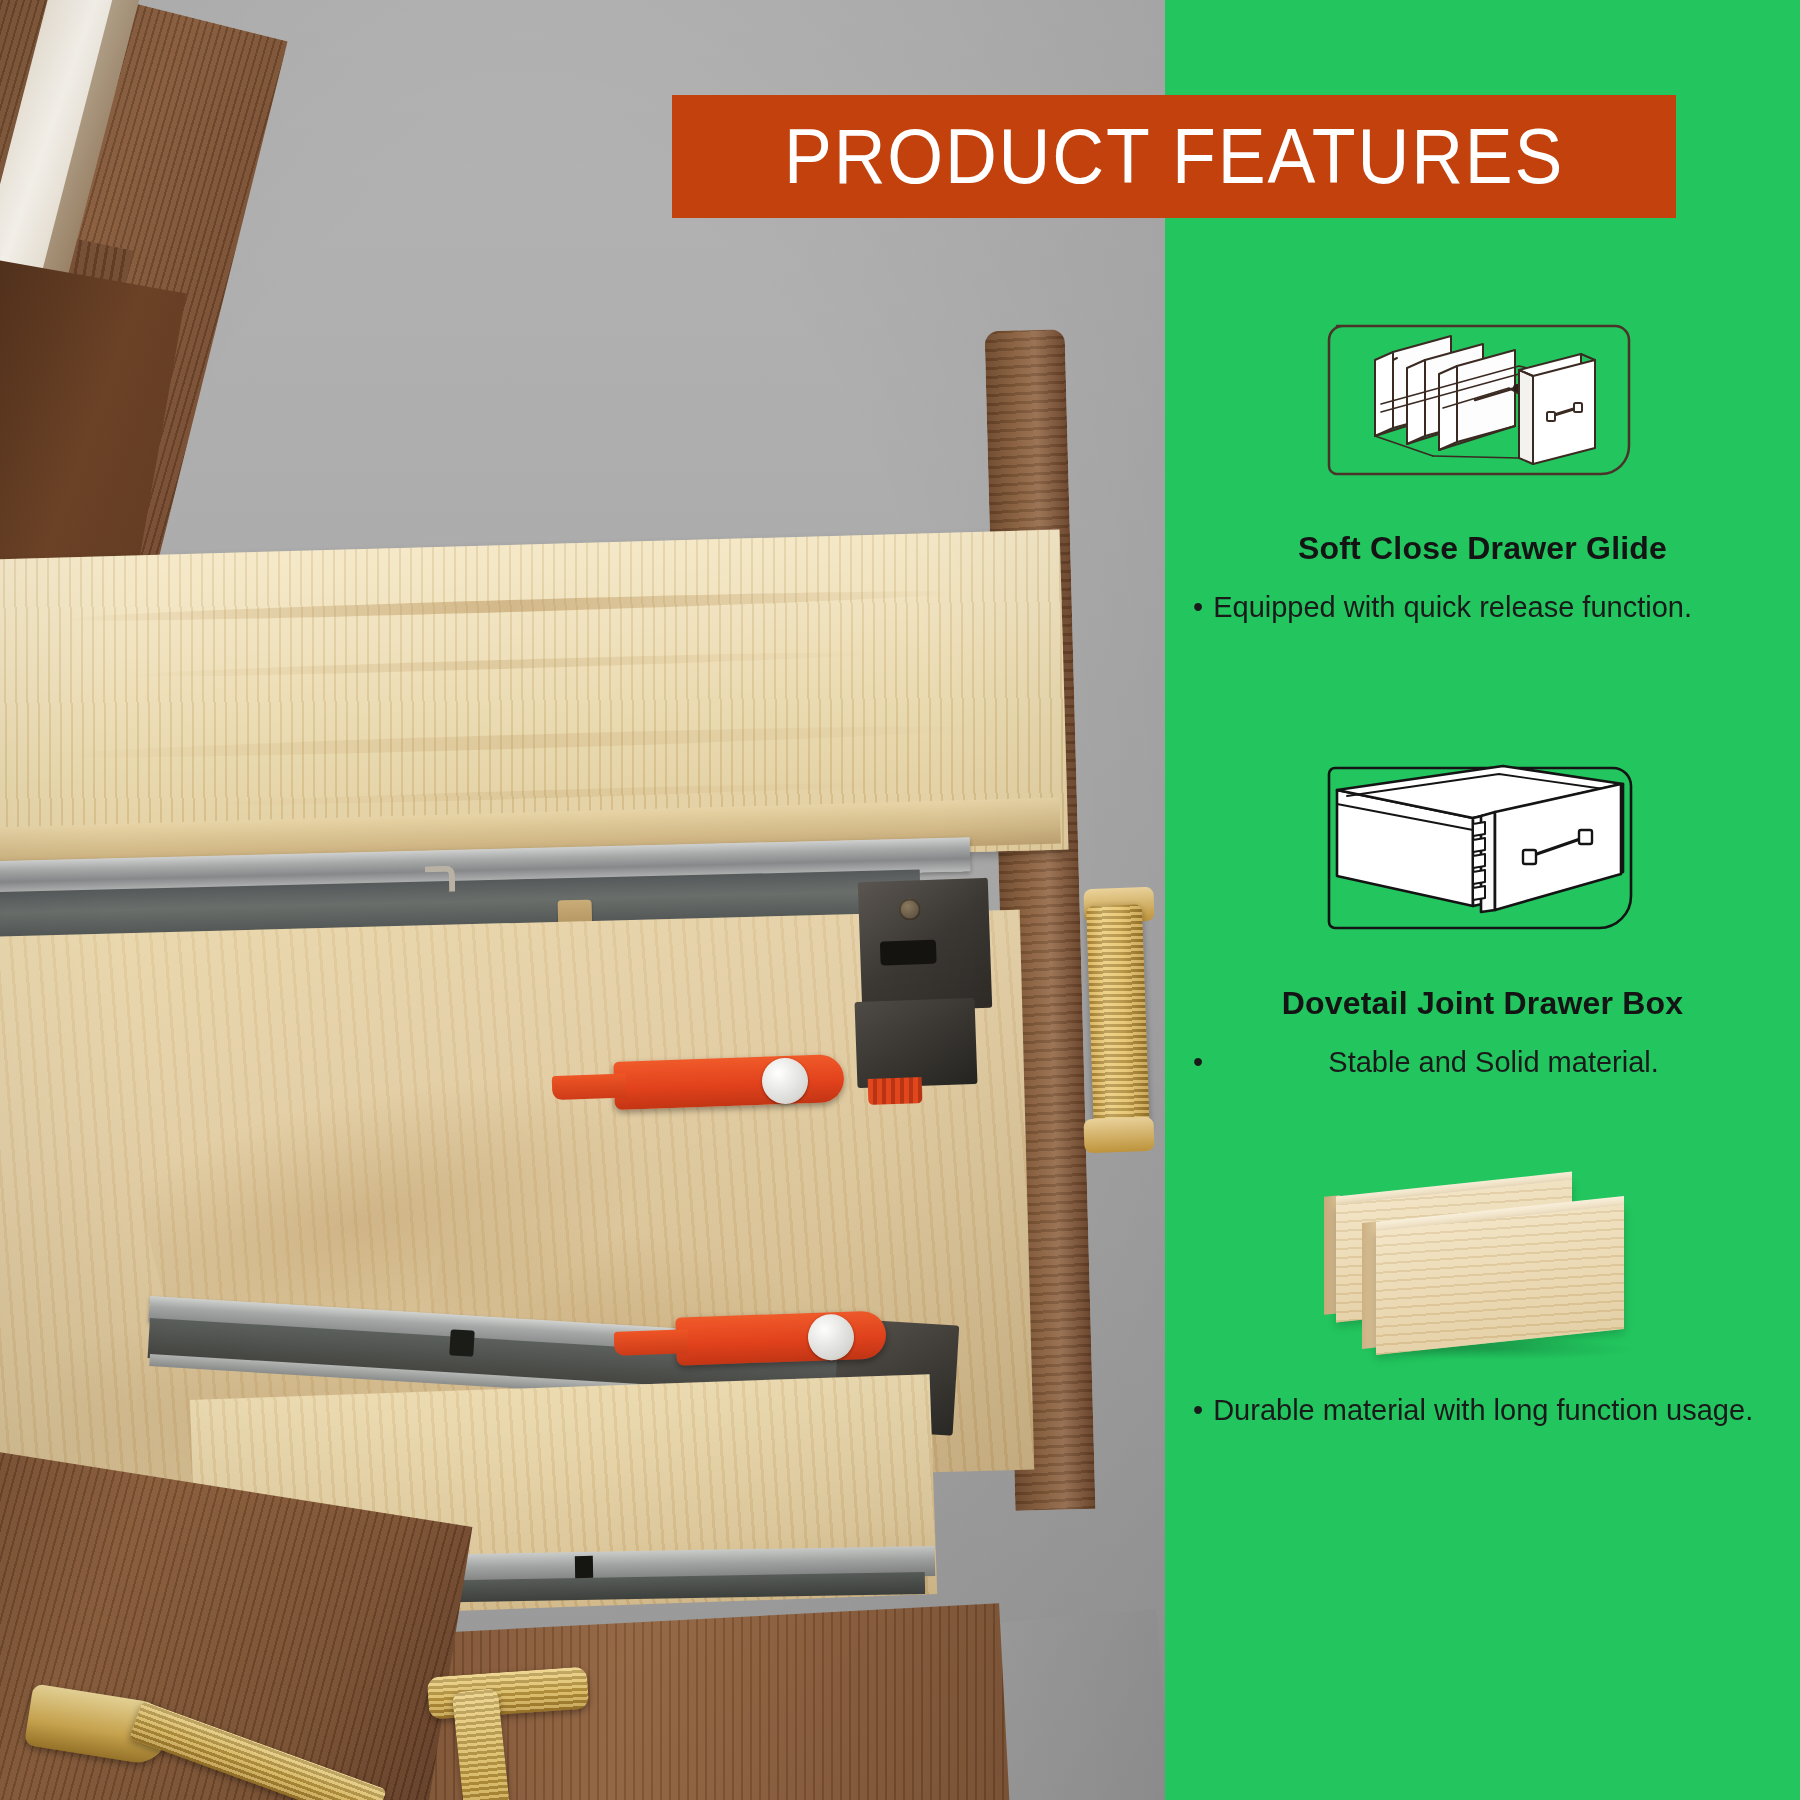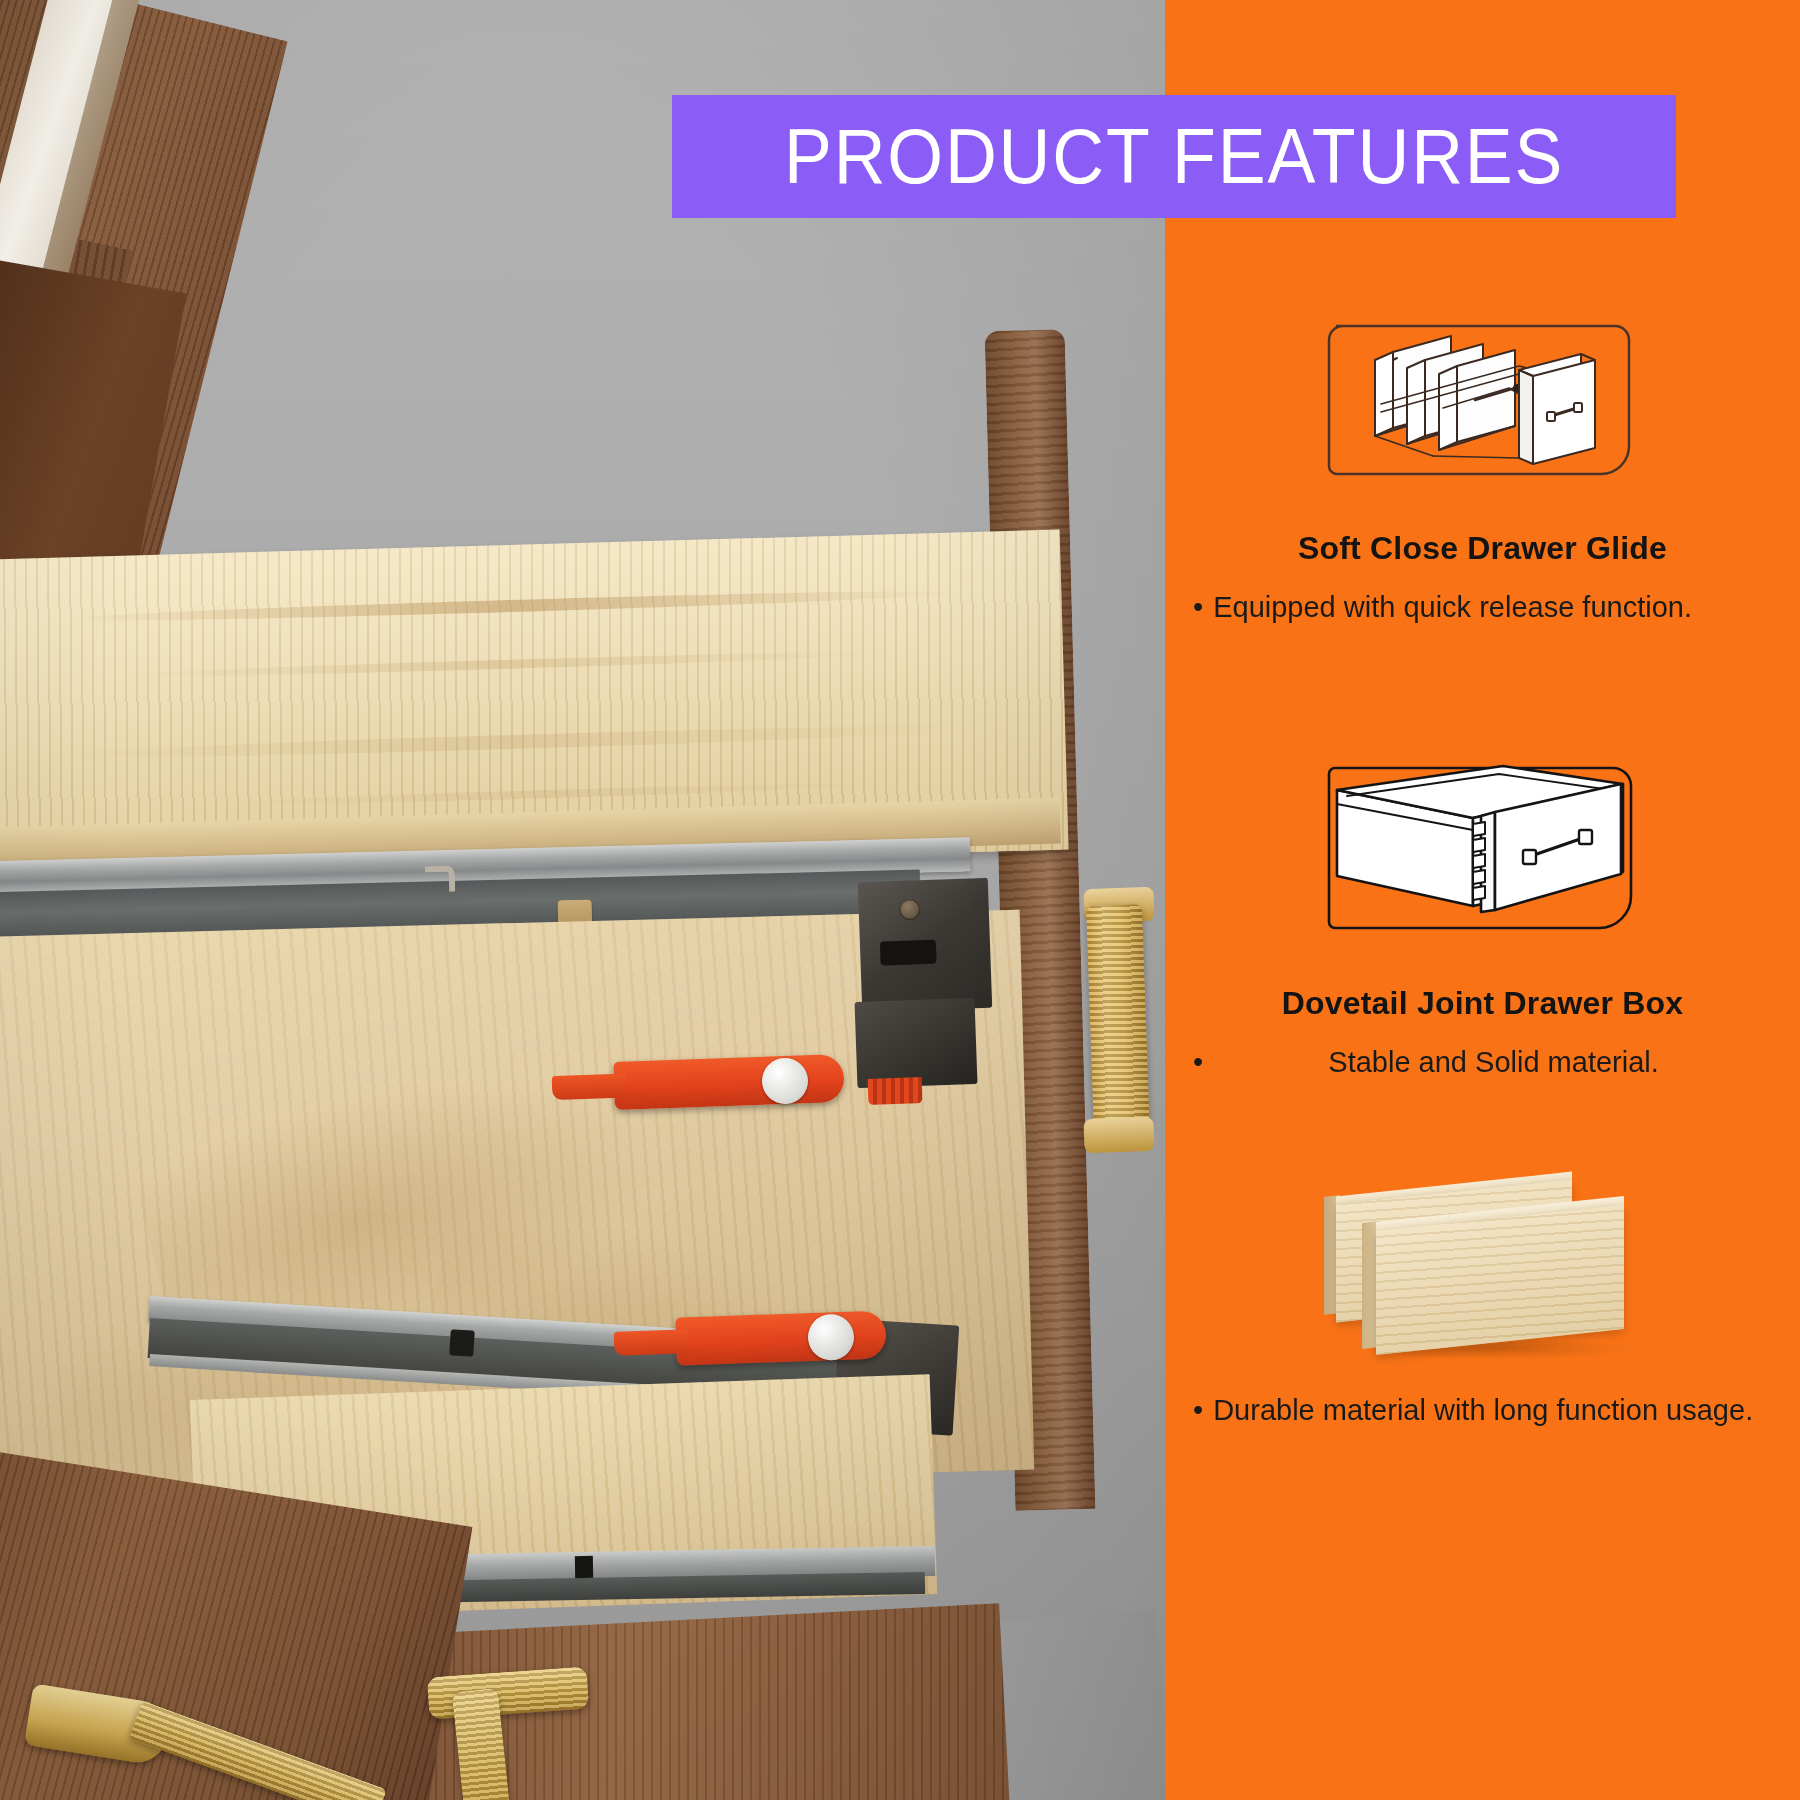--- a/index.html
+++ b/index.html
@@ -305,27 +305,27 @@
   
   .photo-vignette{
     position:absolute; inset:0;
     background:radial-gradient(ellipse at 45% 45%, rgba(0,0,0,0) 45%, rgba(0,0,0,.10) 100%);
     pointer-events:none;
   }
 
   
   #feature-panel{
     position:absolute; left:1165px; top:0; width:635px; height:1800px;
-    background:#f97316;
+    background:#22c55e;
   }
 
   
   #header-banner{
     position:absolute; left:672px; top:95px; width:1004px; height:123px;
-    background:#8b5cf6;
+    background:#c2410c;
     display:flex; align-items:center; justify-content:center;
     z-index:5;
   }
   #header-title{
     color:#ffffff;
     font-size:78px;
     font-weight:400;
     letter-spacing:2px;
     transform:scaleX(.92);
     white-space:nowrap;

